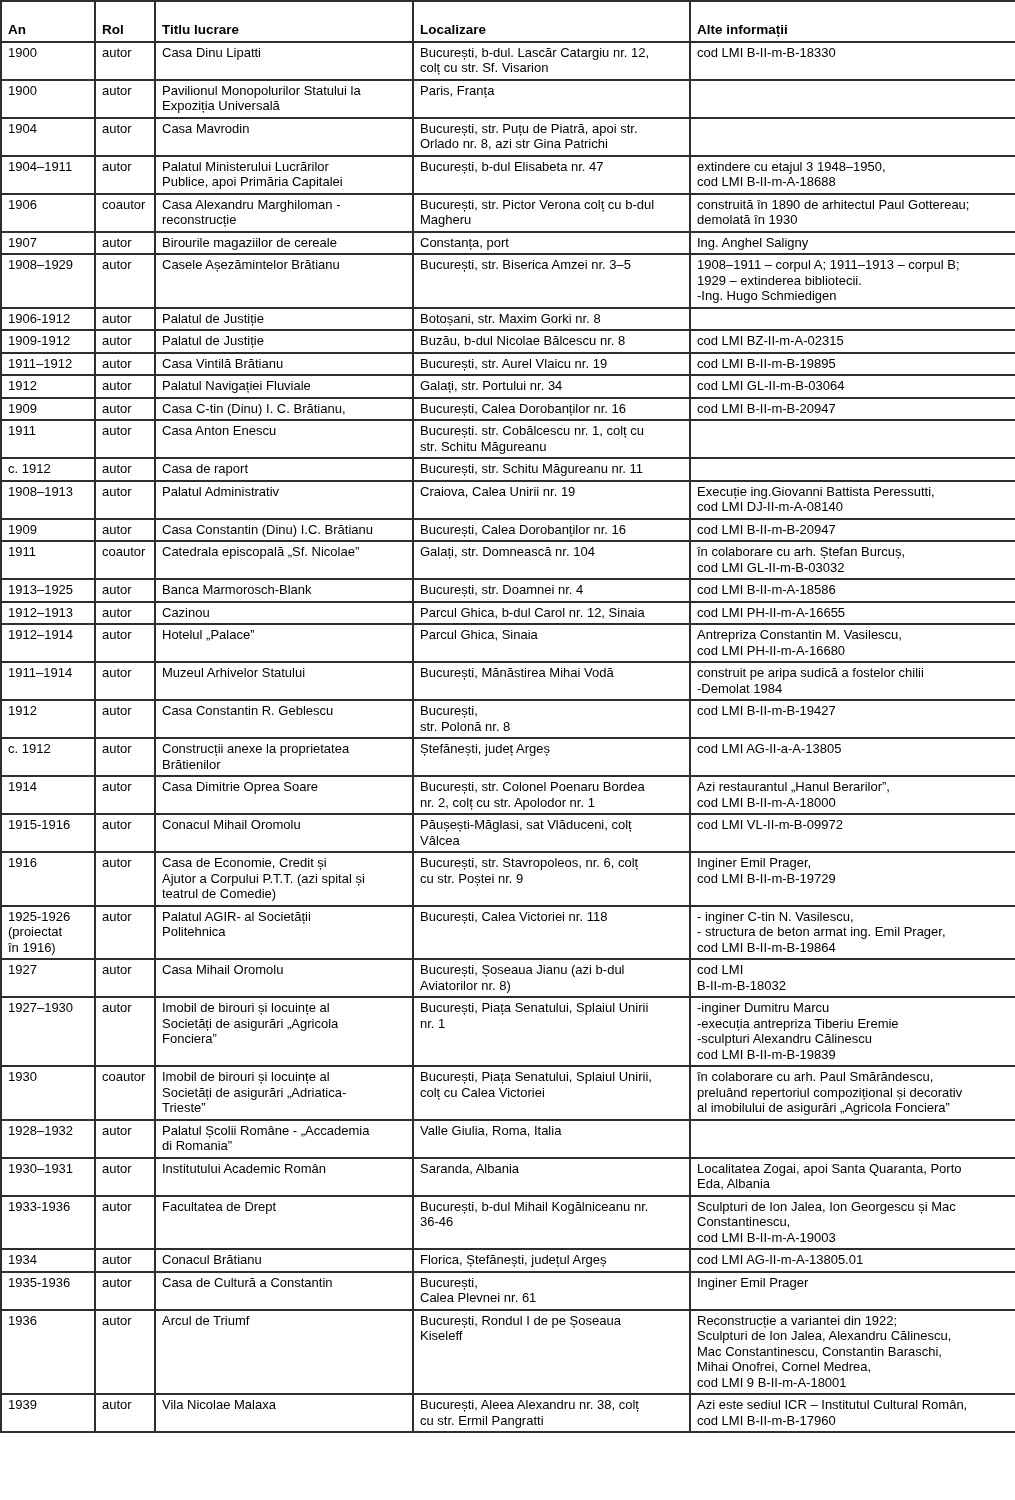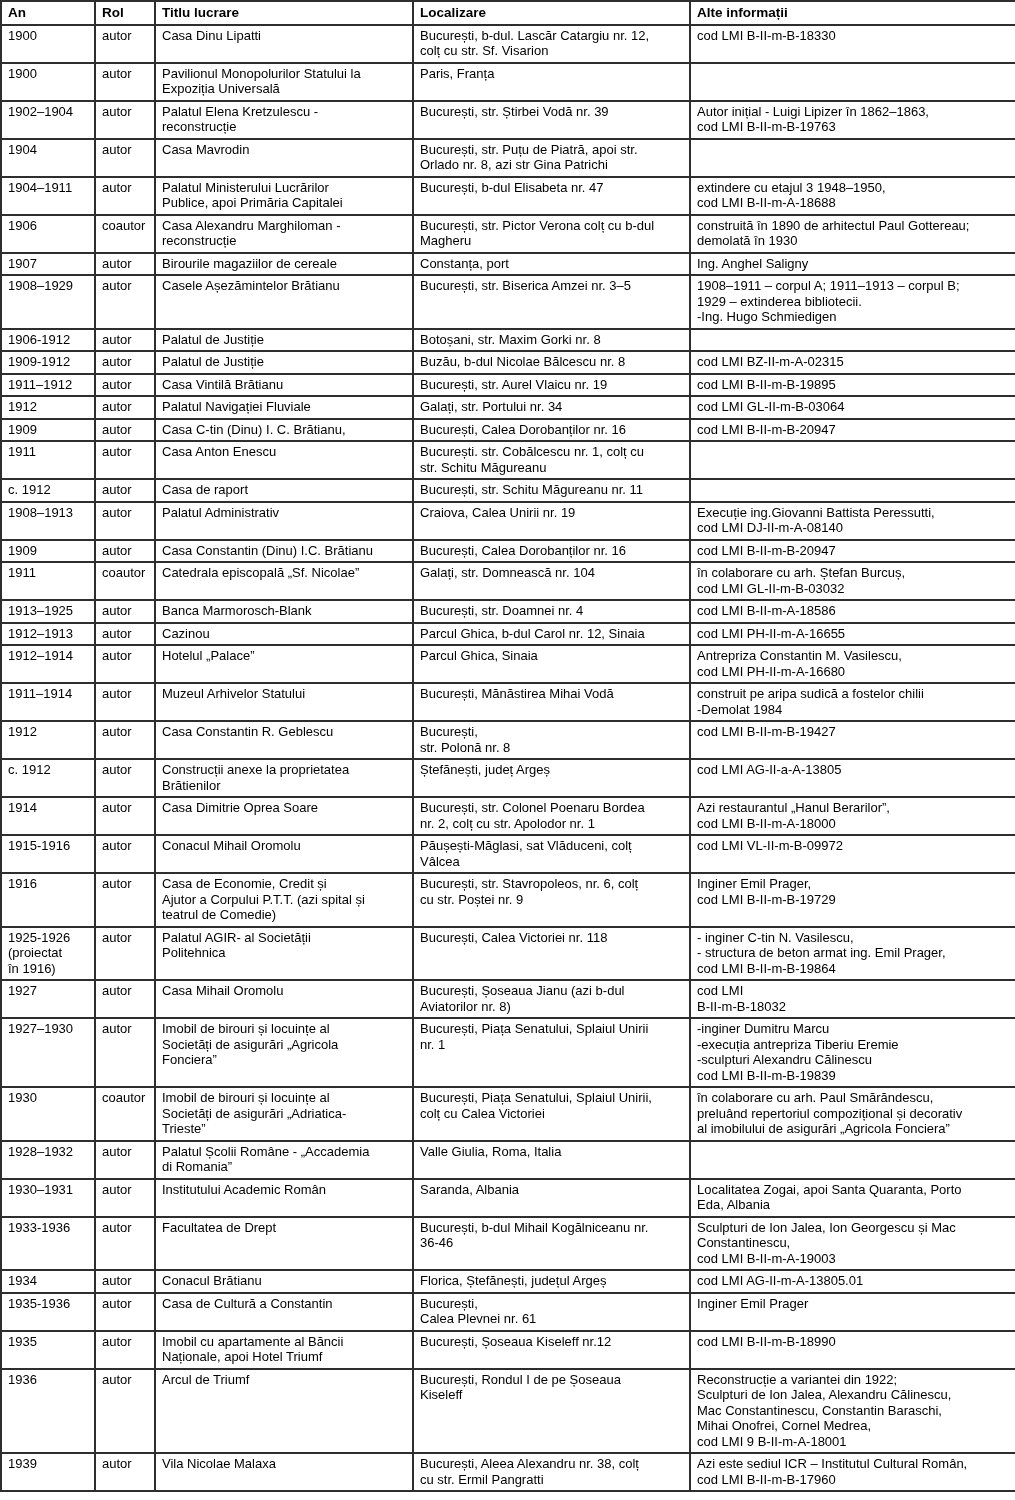--- a/index.html
+++ b/index.html
@@ -29,21 +29,21 @@
     font-size: 13px;
     line-height: 15.5px;
     padding: 2px 6px 3px 6px;
     white-space: pre-line;
     overflow: hidden;
     word-wrap: break-word;
   }
   table.works th {
     font-weight: bold;
     font-size: 13.5px;
-    padding-top: 3px;
+    padding-top: 20px;
     padding-bottom: 3px;
     white-space: nowrap;
   }
   col.c-an  { width: 94px; }
   col.c-rol { width: 60px; }
   col.c-titlu { width: 258px; }
   col.c-loc { width: 277px; }
   col.c-alte { width: 326px; }
 </style>
 </head>
@@ -78,29 +78,20 @@
         </tr>
         <tr>
           <td>1900</td>
           <td>autor</td>
           <td>Pavilionul Monopolurilor Statului la
 Expoziția Universală</td>
           <td>Paris, Franța</td>
           <td></td>
         </tr>
         <tr>
-          <td>1902–1904</td>
-          <td>autor</td>
-          <td>Palatul Elena Kretzulescu -
-reconstrucție</td>
-          <td>București, str. Știrbei Vodă nr. 39</td>
-          <td>Autor inițial - Luigi Lipizer în 1862–1863,
-cod LMI B-II-m-B-19763</td>
-        </tr>
-        <tr>
           <td>1904</td>
           <td>autor</td>
           <td>Casa Mavrodin</td>
           <td>București, str. Puțu de Piatră, apoi str.
 Orlado nr. 8, azi str Gina Patrichi</td>
           <td></td>
         </tr>
         <tr>
           <td>1904–1911</td>
           <td>autor</td>
@@ -364,28 +355,20 @@
         </tr>
         <tr>
           <td>1935-1936</td>
           <td>autor</td>
           <td>Casa de Cultură a Constantin</td>
           <td>București,
 Calea Plevnei nr. 61</td>
           <td>Inginer Emil Prager</td>
         </tr>
         <tr>
-          <td>1935</td>
-          <td>autor</td>
-          <td>Imobil cu apartamente al Băncii
-Naționale, apoi Hotel Triumf</td>
-          <td>București, Șoseaua Kiseleff nr.12</td>
-          <td>cod LMI B-II-m-B-18990</td>
-        </tr>
-        <tr>
           <td>1936</td>
           <td>autor</td>
           <td>Arcul de Triumf</td>
           <td>București, Rondul I de pe Șoseaua
 Kiseleff</td>
           <td>Reconstrucție a variantei din 1922;
 Sculpturi de Ion Jalea, Alexandru Călinescu,
 Mac Constantinescu, Constantin Baraschi,
 Mihai Onofrei, Cornel Medrea,
 cod LMI 9 B-II-m-A-18001</td>

